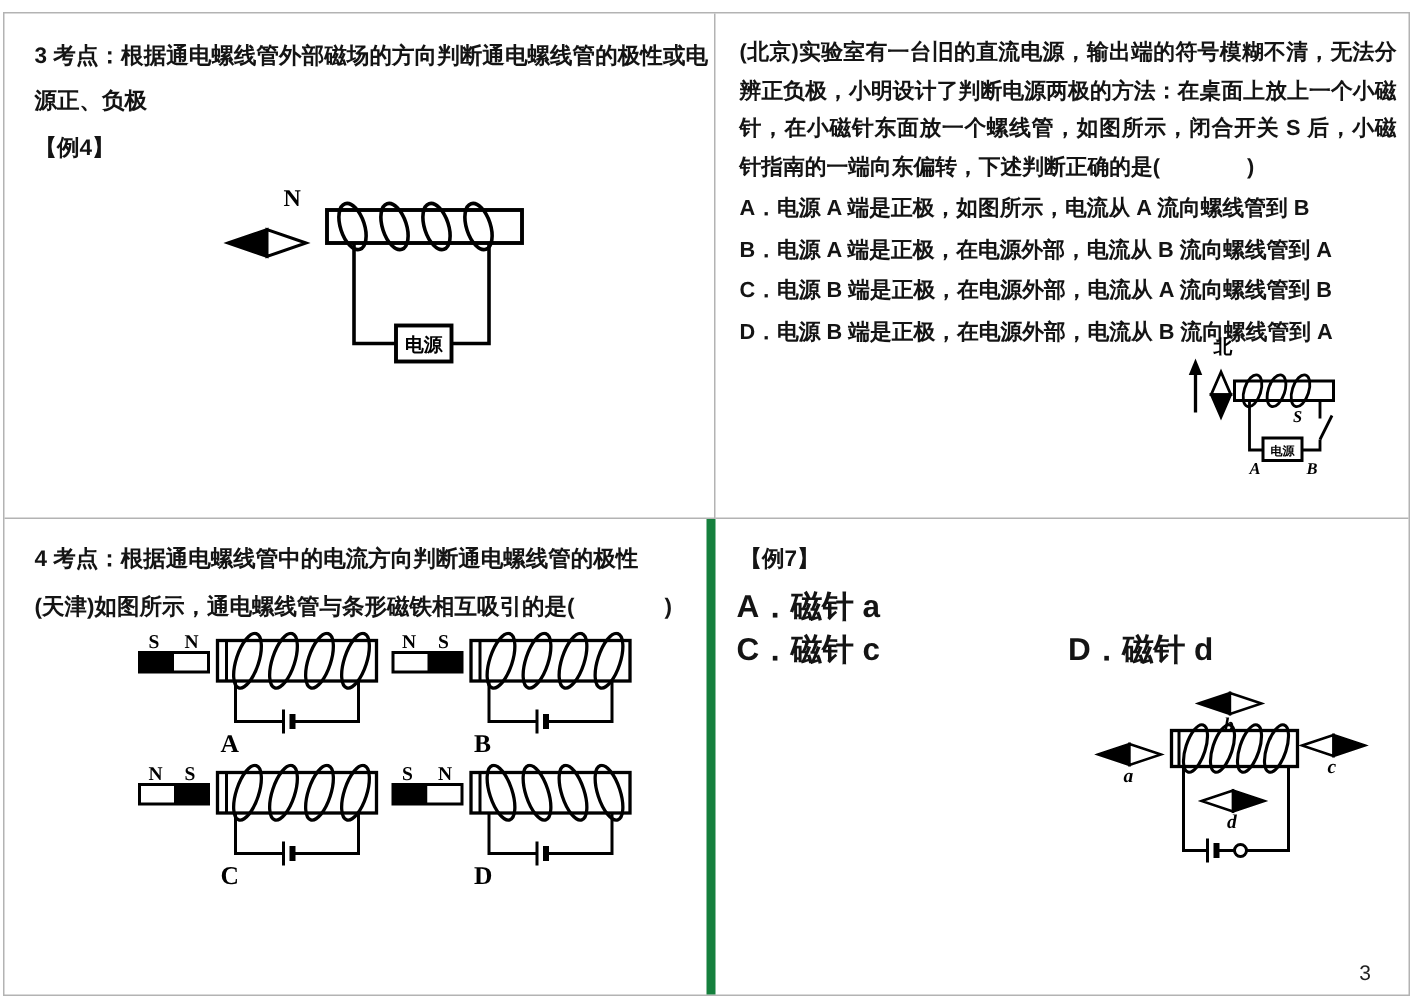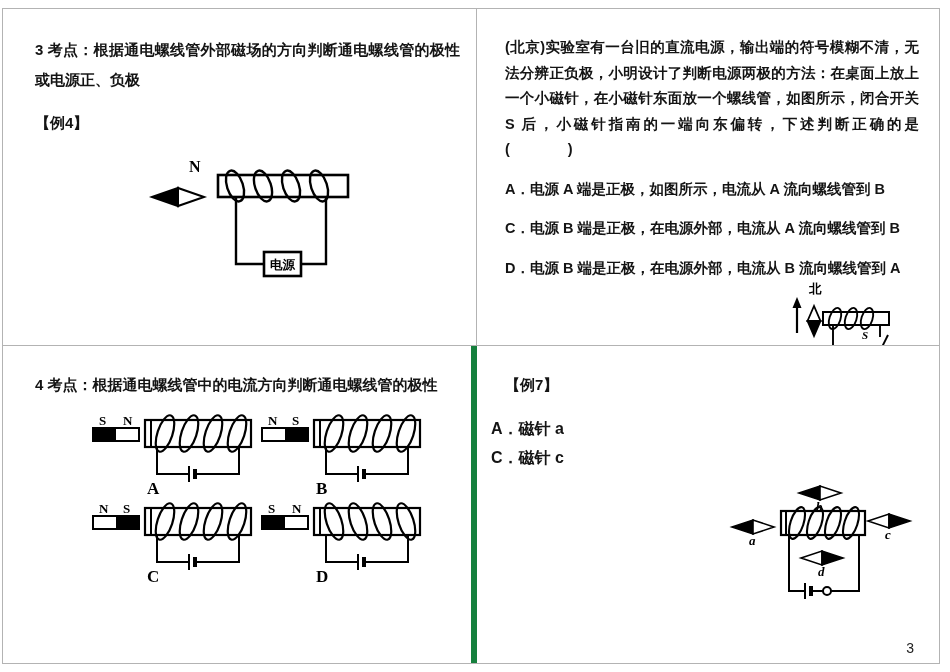--- a/index.html
+++ b/index.html
@@ -11,29 +11,29 @@
   .grid {
     position:absolute; left:2px; top:8px; width:938px; height:656px;
     border:1px solid #b3b3b3; box-sizing:border-box;
     display:grid; grid-template-columns:474px 1fr; grid-template-rows:337px 1fr;
   }
   .cell { position:relative; overflow:hidden; box-sizing:border-box; }
   .cell.tl { border-right:1px solid #b3b3b3; border-bottom:1px solid #b3b3b3; padding:12px 2px 0 18px; }
   .cell.tr { border-bottom:1px solid #b3b3b3; padding:12px 6px 0 14px; }
   .cell.bl { border-right:6px solid #15803d; padding:10px 2px 0 18px; }
   .cell.br { padding:10px 6px 0 14px; }
-  p { margin:14px; font-size:15px; line-height:29.5px; }
+  p { margin:2px; font-size:15px; line-height:29.5px; }
   .just { text-align:justify; }
   .cell.tr p { font-size:14.5px; line-height:25.5px; }
   .fig-ex4 { margin:3px 0 0 100px; }
   .fig-ex5 { display:flex; justify-content:flex-end; margin:-16px 0 0 0; }
   .fig-ex6 { margin:0 0 0 70px; display:grid; grid-template-columns:163px 163px; column-gap:6px; }
   .fig-ex7 { display:flex; justify-content:flex-end; margin:6px 14px 0 0; }
   .opts-row { display:flex; }
-  .opts-row .optcol { width:222px; font-size:16px; line-height:29.5px; }
+  .opts-row .optcol { width:222px; font-size:21px; line-height:29.5px; }
   .pagenum { position:absolute; right:36px; bottom:16px; font-size:14px; font-weight:400; color:#222; }
   svg text { font-weight:700; }
   .tser { font-family:"Liberation Serif", serif; }
   .ital { font-style:italic; }
   .tcjk { font-family:"Liberation Sans", sans-serif; }
 </style>
 </head>
 <body>
 
 <div class="page">
@@ -68,20 +68,21 @@
             <rect x="143" y="100" width="37" height="24" fill="#fff" stroke="#000" stroke-width="2.6"></rect>
             <text class="tcjk" x="161.5" y="117" font-size="12.5" text-anchor="middle">电源</text>
           </g>
         </svg>
       </div>
     </section>
 
     <section class="cell tr">
       <p class="just">(北京)实验室有一台旧的直流电源，输出端的符号模糊不清，无法分辨正负极，小明设计了判断电源两极的方法：在桌面上放上一个小磁针，在小磁针东面放一个螺线管，如图所示，闭合开关 S 后，小磁针指南的一端向东偏转，下述判断正确的是(　　　　)</p>
       <p>A．电源 A 端是正极，如图所示，电流从 A 流向螺线管到 B</p>
+      <p>B．电源 A 端是正极，在电源外部，电流从 B 流向螺线管到 A</p>
       <p>C．电源 B 端是正极，在电源外部，电流从 A 流向螺线管到 B</p>
       <p>D．电源 B 端是正极，在电源外部，电流从 B 流向螺线管到 A</p>
       <div class="fig-ex5">
         <svg width="155" height="100" viewBox="0 0 155 100">
           <text class="tcjk" x="31" y="14" font-size="12.5">北</text>
           <g>
             <line x1="19" y1="54" x2="19" y2="27" stroke="#000" stroke-width="2.2"></line>
             <polygon points="19,18 14.5,29 23.5,29" fill="#000"></polygon>
           </g>
           <g>
@@ -108,20 +109,21 @@
             <text class="tcjk" x="77" y="82" font-size="8" text-anchor="middle">电源</text>
             <text class="tser ital" x="55" y="95" font-size="11">A</text>
             <text class="tser ital" x="93" y="95" font-size="11">B</text>
           </g>
         </svg>
       </div>
     </section>
 
     <section class="cell bl">
       <p class="just">4 考点：根据通电螺线管中的电流方向判断通电螺线管的极性</p>
+      <p class="just">(天津)如图所示，通电螺线管与条形磁铁相互吸引的是(　　　　)</p>
       <div class="fig-ex6">
 
         <svg width="163" height="88" viewBox="0 0 163 88">
           <text class="tser" x="8" y="11" font-size="13">S</text>
           <text class="tser" x="32" y="11" font-size="13">N</text>
           <g>
             <rect x="2" y="14" width="23" height="13" fill="#000"></rect>
             <rect x="25" y="14" width="23" height="13" fill="#fff"></rect>
             <rect x="2" y="14" width="46" height="13" fill="none" stroke="#000" stroke-width="2"></rect>
           </g>
@@ -228,20 +230,21 @@
       </div>
     </section>
 
     <section class="cell br">
       <p>【例7】</p>
       <div class="opts-row">
         <span class="optcol">A．磁针 a</span>
       </div>
       <div class="opts-row">
         <span class="optcol">C．磁针 c</span>
+        <span class="optcol">D．磁针 d</span>
       </div>
       <div class="fig-ex7">
         <svg width="200" height="126" viewBox="0 0 200 126">
 
           <g>
             <polygon points="80,14 101,7 101,21" fill="#000" stroke="#000" stroke-width="1.6"></polygon>
             <polygon points="122,14 101,7 101,21" fill="#fff" stroke="#000" stroke-width="1.6"></polygon>
           </g>
           <text class="tser ital" x="97" y="32" font-size="13">b</text>
 

